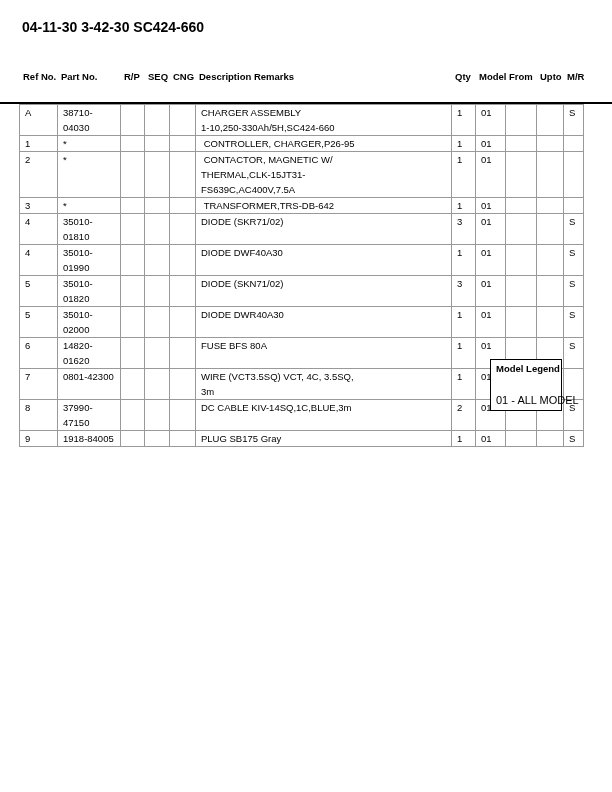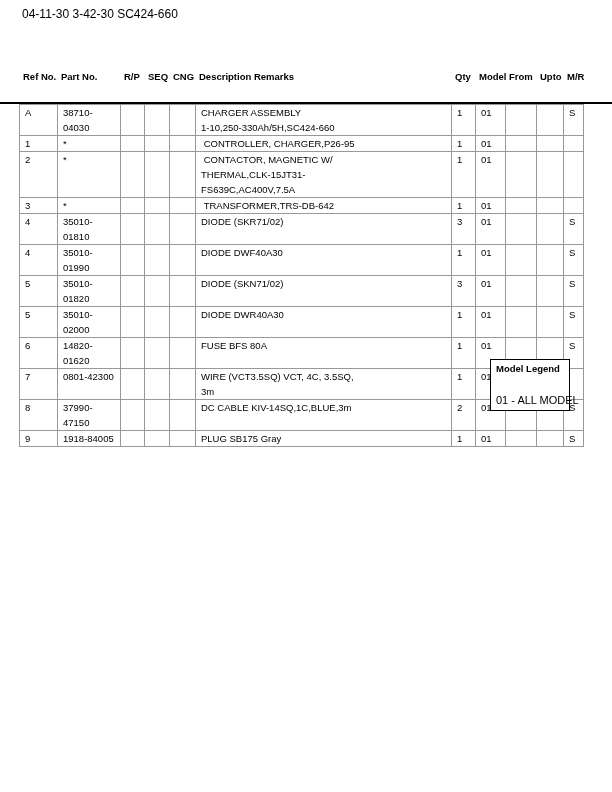--- a/index.html
+++ b/index.html
@@ -8,23 +8,23 @@
     width: 612px;
     height: 792px;
     background: #ffffff;
     overflow: hidden;
     font-family: "Liberation Sans", sans-serif;
     color: #000;
   }
   .doc-title {
     position: absolute;
     left: 22px;
-    top: 8px;
-    font-size: 12px;
-    font-weight: normal;
+    top: 21px;
+    font-size: 14px;
+    font-weight: bold;
     line-height: 12px;
     white-space: nowrap;
   }
   .breadcrumb {
     position: absolute;
     left: 22px;
     top: 40px;
     width: 578px;
     font-size: 9.5px;
     font-weight: bold;
@@ -82,21 +82,21 @@
   col.c-desc  { width: 256px; }
   col.c-qty   { width: 24px; }
   col.c-model { width: 30px; }
   col.c-from  { width: 31px; }
   col.c-upto  { width: 27px; }
   col.c-mr    { width: 20px; }
   .legend {
     position: absolute;
     left: 490px;
     top: 359px;
-    width: 80px;
+    width: 72px;
     box-sizing: border-box;
     border: 1.5px solid #000;
     background: #fff;
     padding: 2px 3px 3px 5px;
   }
   .legend-title {
     font-size: 9.5px;
     font-weight: bold;
     line-height: 13px;
     white-space: nowrap;

